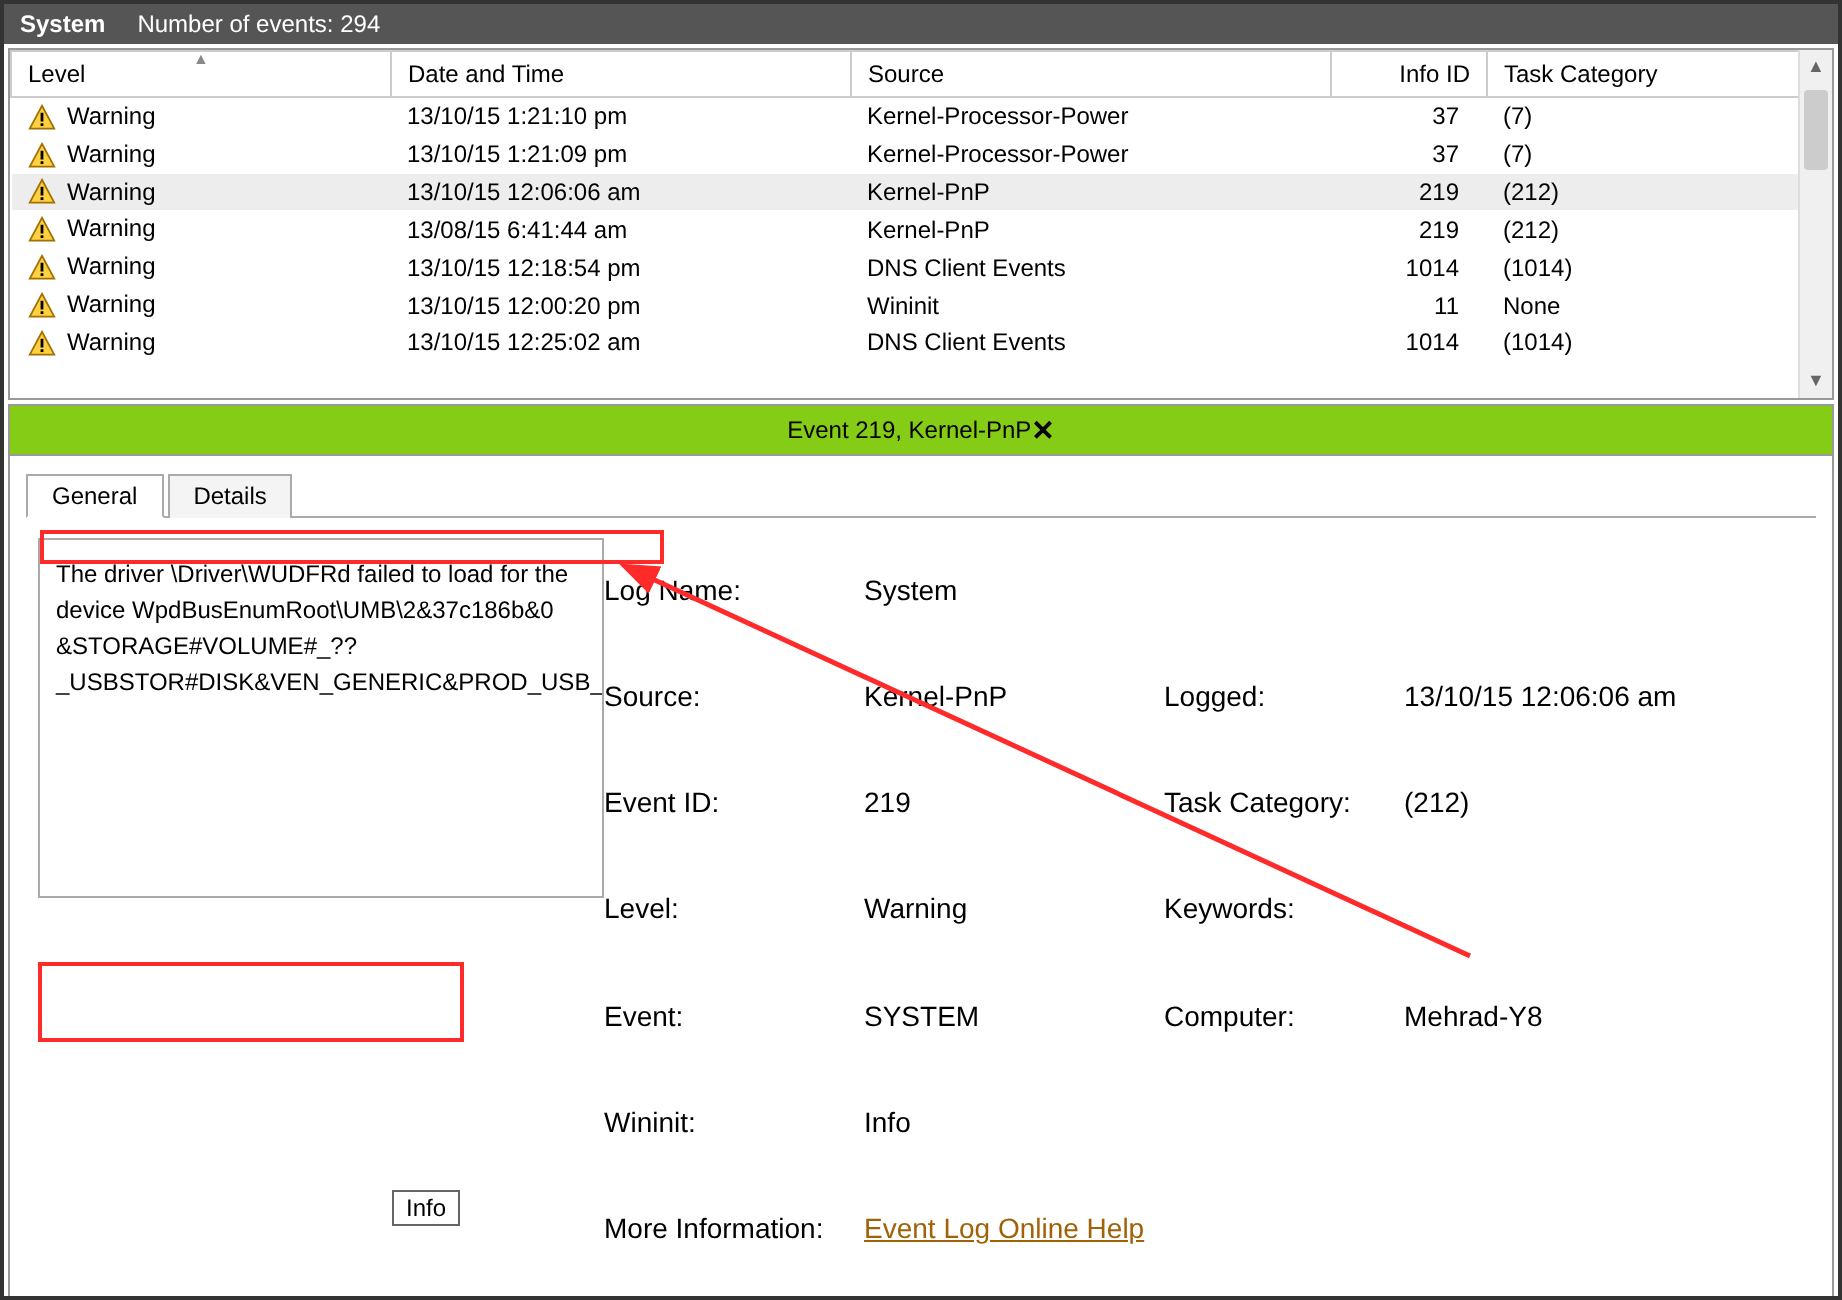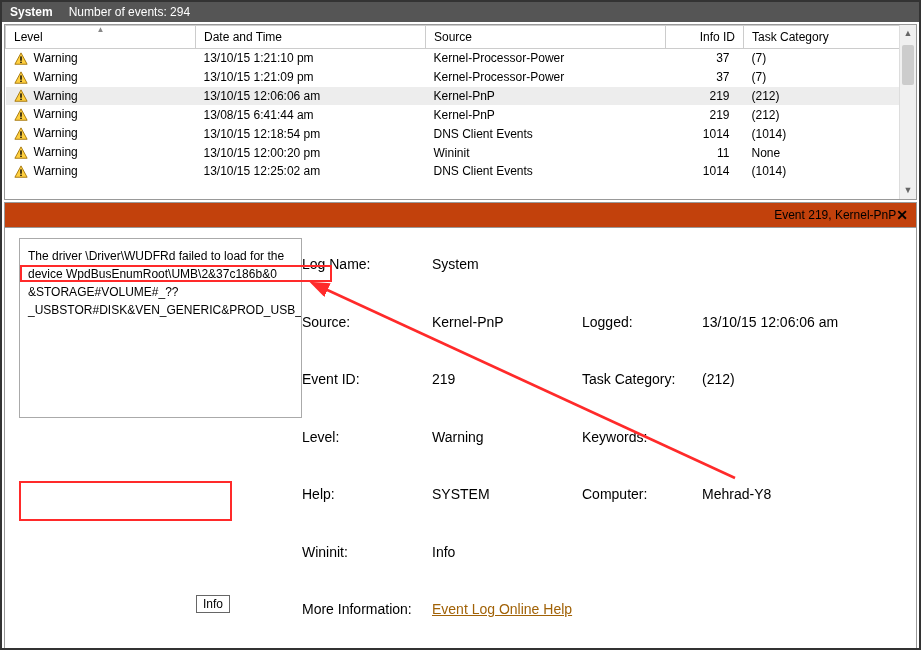--- a/index.html
+++ b/index.html
@@ -15,21 +15,21 @@
 td { padding: 2px 8px; font-size: 12px; white-space: nowrap; overflow: hidden; }
 tr.selected { background: #ededed; }
 .warn-icon { display: inline-block; width: 14px; height: 14px; vertical-align: middle; margin-right: 6px; }
 .warn-icon svg { display: block; }
 .scroller { position: absolute; right: 0; top: 0; width: 17px; height: 100%; background: #f0f0f0; border-left: 1px solid #ddd; }
 .scroller .thumb { position: absolute; top: 20px; left: 2px; right: 2px; height: 40px; background: #ccc; border-radius: 2px; }
 .scroller .arrow-up, .scroller .arrow-down { position: absolute; left: 0; right: 0; height: 17px; text-align: center; font-size: 9px; color: #666; line-height: 17px; }
 .scroller .arrow-up { top: 0; } .scroller .arrow-down { bottom: 0; }
 
 .detail-panel { margin: 2px; border: 1px solid #999; height: 458px; display: flex; flex-direction: column; }
-.detail-header { background: #c2410c; padding: 4px 8px; border-bottom: 1px solid #999; display: flex; justify-content: flex-end; align-items: center; }
+.detail-header { background: #84cc16; padding: 4px 8px; border-bottom: 1px solid #999; display: flex; justify-content: center; align-items: center; }
 .detail-header .close { font-weight: bold; cursor: pointer; font-size: 14px; }
 .tabs { margin: 8px 8px 0 8px; display: flex; border-bottom: 1px solid #aaa; }
 .tab { padding: 3px 12px; border: 1px solid #aaa; border-bottom: none; margin-right: 2px; background: #fff; cursor: pointer; font-size: 12px; position: relative; top: 1px; }
 .tab.active { background: #fff; border-bottom: 1px solid #fff; }
 .tab.inactive { background: #f4f4f4; }
 .tabpanel { margin: 0 8px 8px 8px; flex: 1; display: flex; padding: 10px 6px; }
 .desc-box { border: 1px solid #aaa; padding: 8px; height: 180px; font-size: 12px; line-height: 1.5; overflow: auto; position: relative; }
 .props { margin-top: 18px; display: grid; grid-template-columns: 130px 150px 120px 200px; row-gap: 18px; font-size: 14px; }
 .props .label { }
 .props .value { }
@@ -156,20 +156,24 @@
       <div class="arrow-down">▼</div>
     </div>
   </div>
 </div>
 
 <div class="detail-panel" style="position:relative;">
   <div class="detail-header">
     <span>Event 219, Kernel-PnP</span>
     <span class="close">✕</span>
   </div>
+  <div class="tabs">
+    <div class="tab active">General</div>
+    <div class="tab inactive">Details</div>
+  </div>
   <div class="tabpanel">
     <div class="desc-box">
       <span id="desc-part1">The driver \Driver\WUDFRd failed to load for the device </span><span>WpdBusEnumRoot\UMB\2&amp;37c186b&amp;0</span><br>
       <span>&amp;STORAGE#VOLUME#_??_USBSTOR#DISK&amp;VEN_GENERIC&amp;PROD_USB_CF_READER&amp;REV_1.01#058F312D81B&amp;10#.</span>
     </div>
     <div class="props">
       <div class="label">Log Name:</div>
       <div class="value">System</div>
       <div></div>
         <div></div>
@@ -182,21 +186,21 @@
       <div class="label">Event ID:</div>
       <div class="value">219</div>
       <div class="label">Task Category:</div>
       <div class="value">(212)</div>
 
       <div class="label">Level:</div>
       <div class="value">Warning</div>
       <div class="label">Keywords:</div>
       <div class="value"></div>
 
-      <div class="label">Help:</div>
+      <div class="label">Event:</div>
       <div class="value">SYSTEM</div>
       <div class="label">Computer:</div>
       <div class="value">Mehrad-Y8</div>
 
       <div class="label">Wininit:</div>
       <div class="value">Info</div>
       <div></div>
         <div></div>
 
       <div class="label">More Information:</div>

